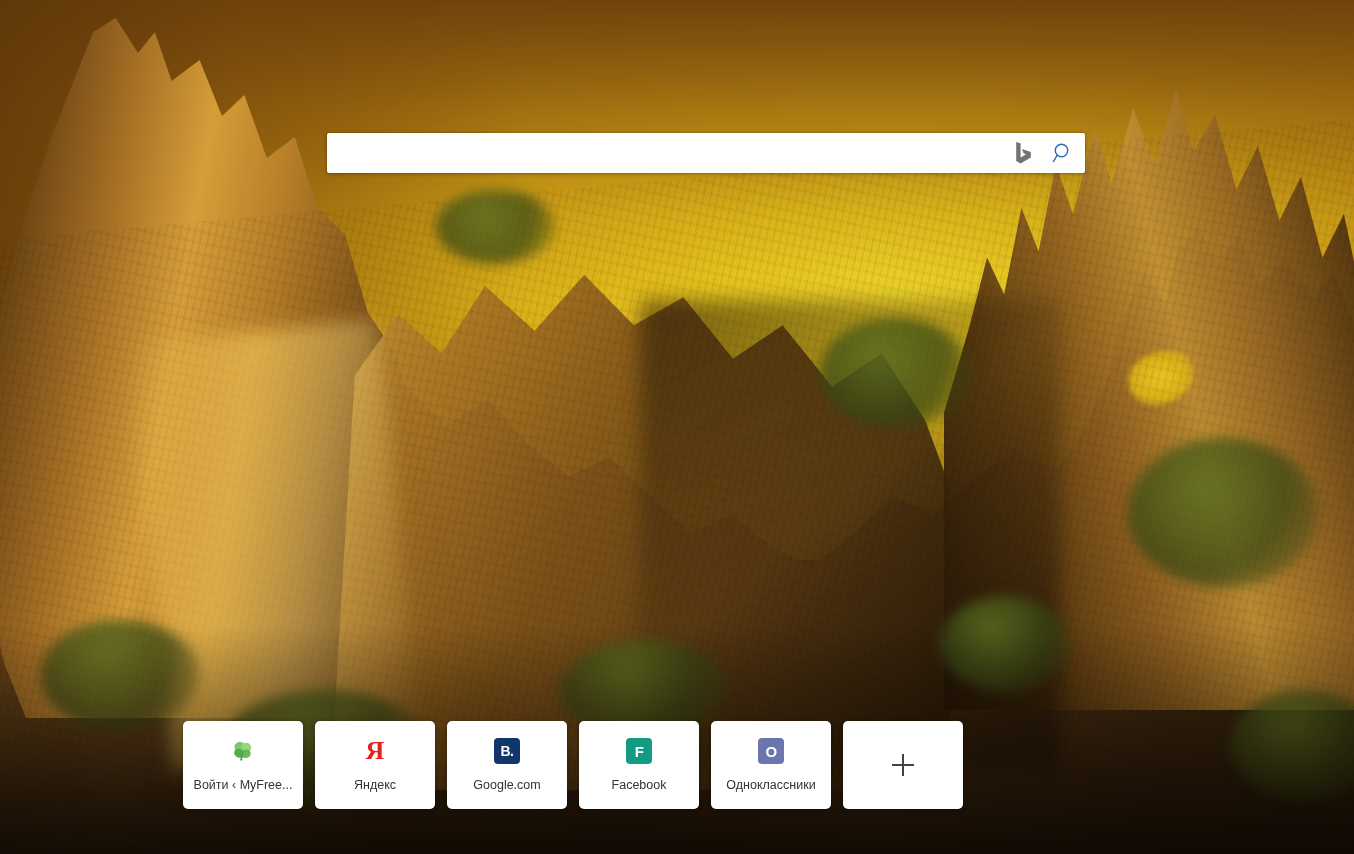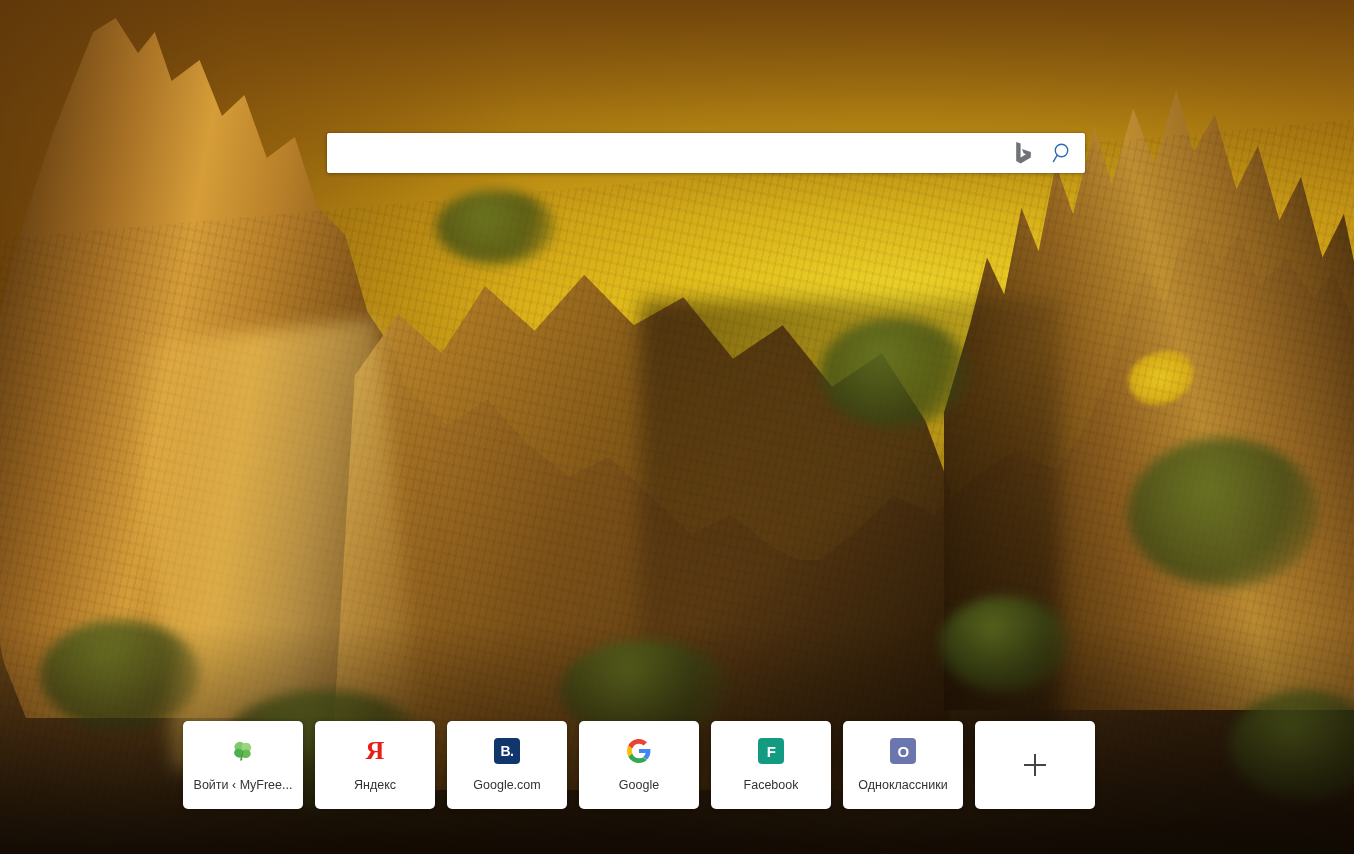--- a/index.html
+++ b/index.html
@@ -382,31 +382,20 @@
     </div>
 
     <div class="tile">
       <span class="tile-icon">
         <span class="fav-square" style="background:#10366b;font-size:14px;">B.</span>
       </span>
       <span class="tile-label">Google.com</span>
     </div>
 
 
-    <div class="tile">
-      <span class="tile-icon">
-        <svg width="26" height="26" viewBox="0 0 48 48" aria-hidden="true">
-          <path fill="#4285F4" d="M45.1 24.5c0-1.6-.1-2.8-.4-4.1H24v7.4h12.1c-.2 2-1.6 5-4.5 7l6.9 5.3c4.1-3.8 6.6-9.4 6.6-15.6z"></path>
-          <path fill="#34A853" d="M24 46c5.9 0 10.9-1.9 14.5-5.3l-6.9-5.3c-1.9 1.3-4.4 2.2-7.6 2.2-5.8 0-10.7-3.8-12.5-9.1l-7.2 5.5C7.9 41.1 15.4 46 24 46z"></path>
-          <path fill="#FBBC05" d="M11.5 28.5c-.5-1.4-.8-2.9-.8-4.5s.3-3.1.7-4.5l-7.2-5.6C2.8 16.8 2 20.3 2 24s.8 7.2 2.3 10.1l7.2-5.6z"></path>
-          <path fill="#EA4335" d="M24 10.6c4.1 0 6.9 1.8 8.5 3.3l6.2-6C34.9 4.5 29.9 2 24 2 15.4 2 7.9 6.9 4.3 13.9l7.2 5.6C13.3 14.3 18.2 10.6 24 10.6z"></path>
-        </svg>
-      </span>
-      <span class="tile-label">Google</span>
-    </div>
 
     <div class="tile">
       <span class="tile-icon">
         <span class="fav-square" style="background:#139b82;font-size:15px;">F</span>
       </span>
       <span class="tile-label">Facebook</span>
     </div>
 
     <div class="tile">
       <span class="tile-icon">

